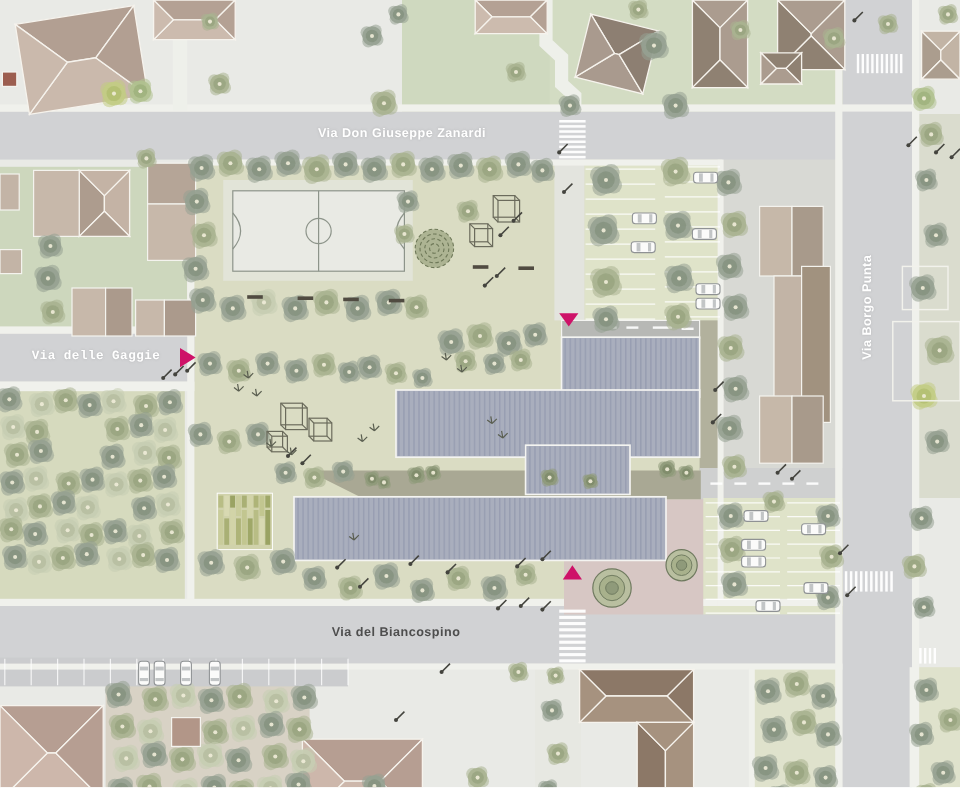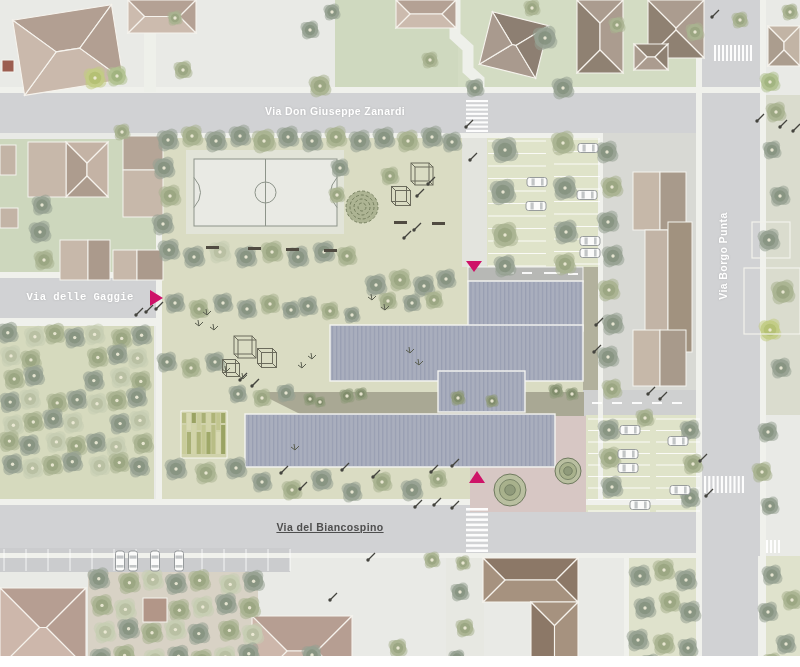--- a/index.html
+++ b/index.html
@@ -2,21 +2,21 @@
 <html><head>
 <meta charset="utf-8">
 <style>
   html,body{margin:0;padding:0;background:#ffffff;}
   #plan{position:relative;width:800px;height:656px;overflow:hidden;background:#e9eae6;
         font-family:"Liberation Sans",sans-serif;}
   #site-svg{position:absolute;left:0;top:0;}
   .street-label{position:absolute;font-weight:bold;font-size:10.5px;letter-spacing:.4px;
         text-align:center;white-space:nowrap;pointer-events:none;}
   .lbl-white{color:#ffffff;text-shadow:0 0 2px rgba(120,120,120,.35);}
-  .lbl-dark{color:#4e4e4e;text-decoration:underline;}
+  .lbl-dark{color:#4e4e4e;}
   #lbl-borgo{transform-origin:0 0;transform:rotate(-90deg);}
 </style>
 </head>
 <body>
 
 <div id="plan">
   <svg id="site-svg" width="800" height="667" viewBox="0 0 800 667">
     <defs>
       <pattern id="ribs" width="4.2" height="6" patternUnits="userSpaceOnUse">
         <rect width="4.2" height="6" fill="#a9aebd"></rect>

